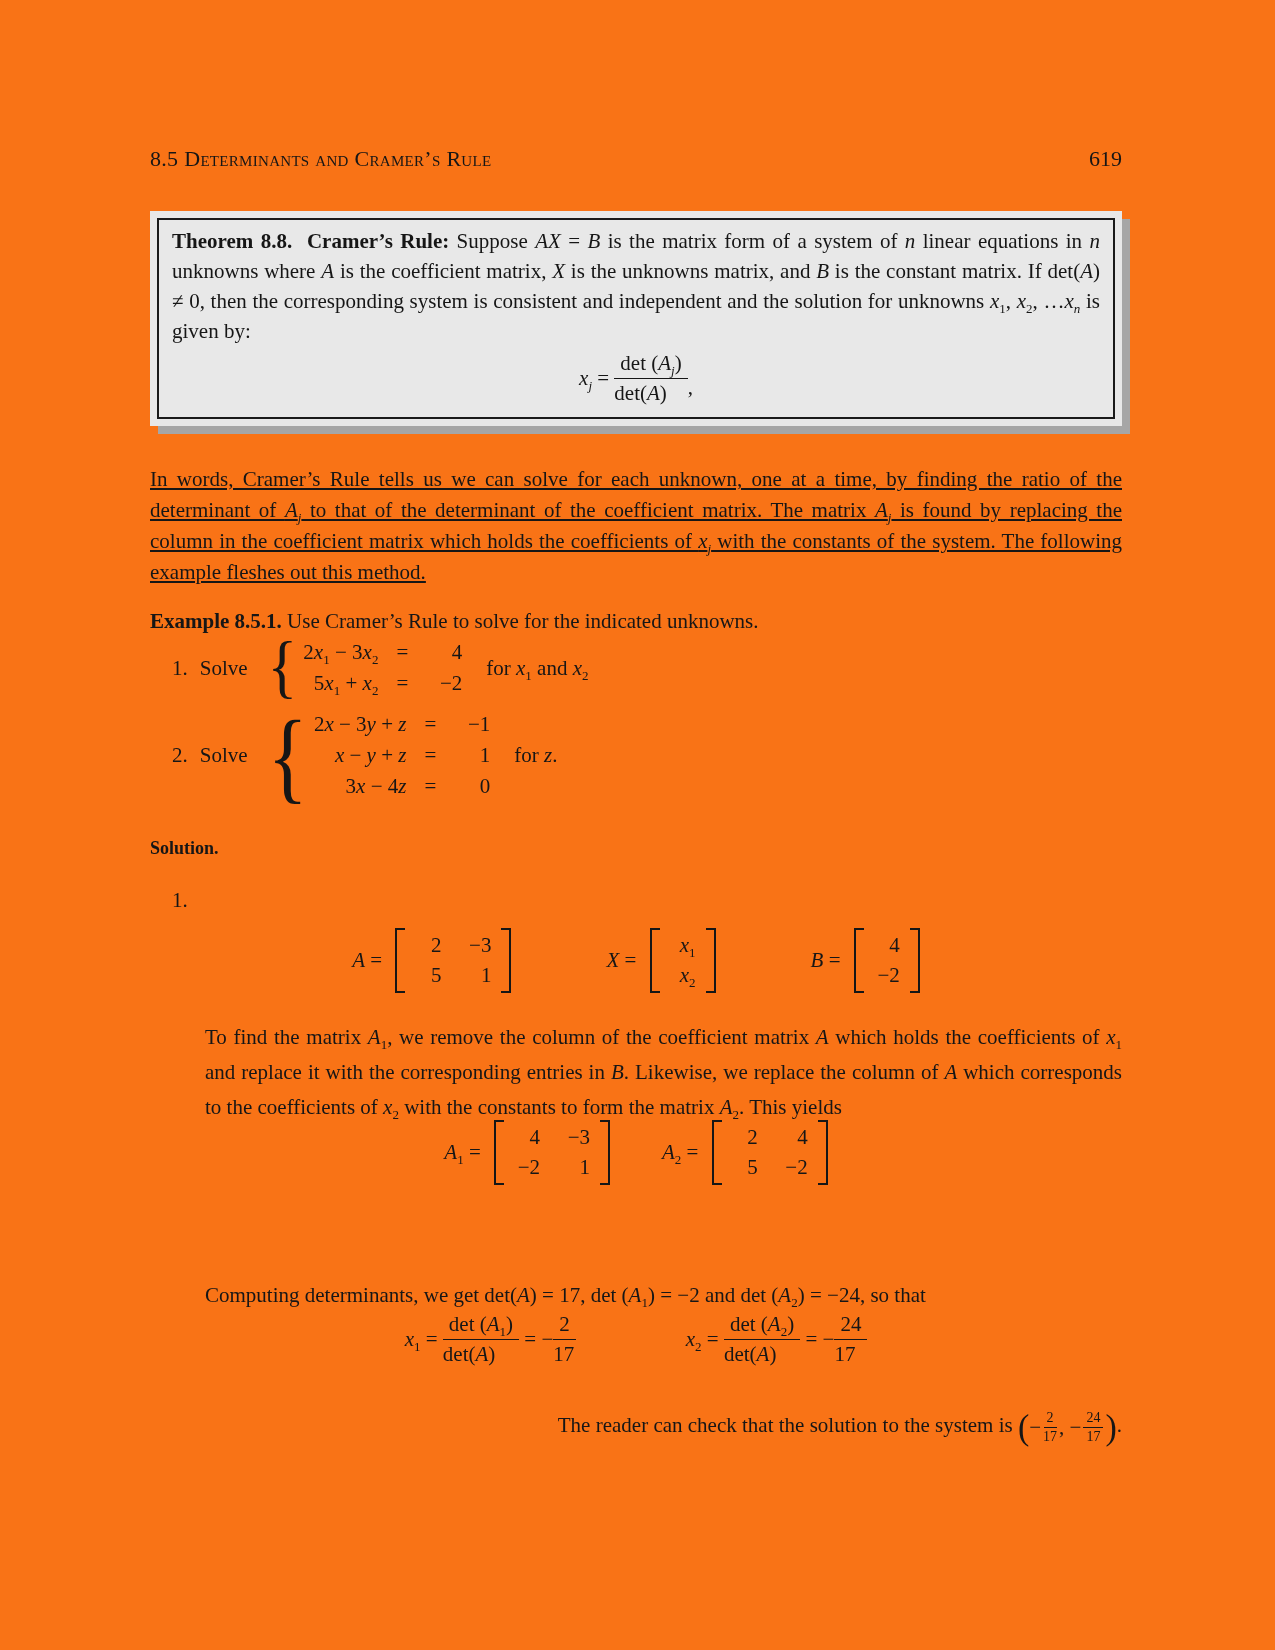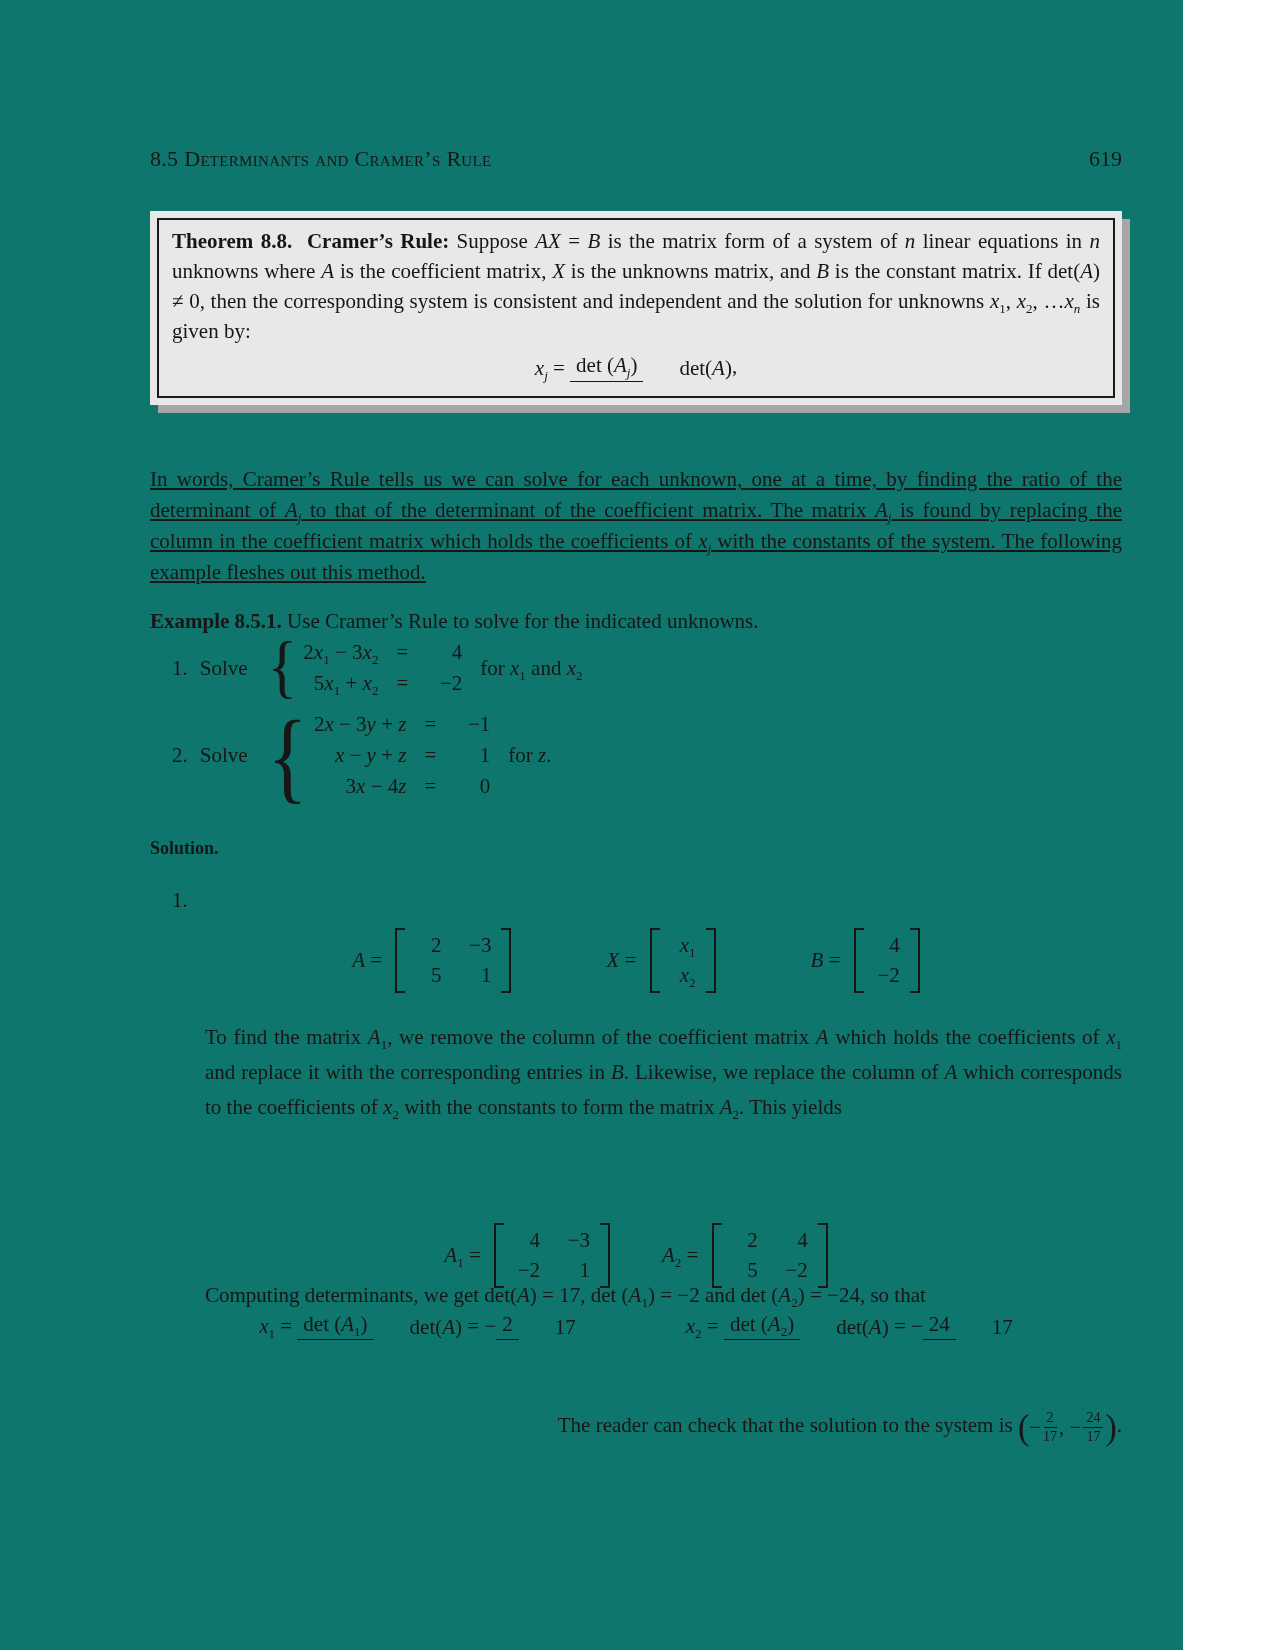--- a/index.html
+++ b/index.html
@@ -1,37 +1,37 @@
 <!DOCTYPE html>
 <html><head>
 <meta charset="utf-8">
 <style>
   html,body { margin:0; padding:0; background:#ffffff; }
   .page {
-    position:relative; width:1183px; height:1650px; background:#0f766e;
+    position:relative; width:1275px; height:1650px; background:#f97316;
     font-family:"Liberation Serif","DejaVu Serif",serif; color:#161616;
     font-size:21px; overflow:hidden;
   }
   .abs { position:absolute; }
   .it { font-style:italic; }
   .bf { font-weight:bold; }
   sub { font-size:0.62em; line-height:0; }
 
   
   .hdr { top:146px; left:150px; width:972px; display:flex; justify-content:space-between; align-items:baseline; font-size:22px; }
   .sc { font-variant:small-caps; letter-spacing:0.3px; }
 
   
   .thm-outer { top:211px; left:150px; width:972px; box-sizing:border-box; background:#e8e8e8; padding:7px; box-shadow:8px 8px 0 0 #a6a6a6; }
   .thm-inner { border:2px solid #1a1a1a; padding:6px 13px 9px 13px; line-height:30px; text-align:justify; background:#e8e8e8; }
   .thm-footer { text-align:left; }
 
   
   .frow { display:flex; justify-content:center; align-items:center; margin:5px 0 3px 0; }
-  .frac { display:inline-flex; flex-direction:row; align-items:center; line-height:1.15;gap:36px; }
+  .frac { display:inline-flex; flex-direction:column; align-items:flex-start; line-height:1.15; }
   .frac .fnum { border-bottom:1.6px solid #161616; padding:0 6px 3px 6px; }
   .frac .fden { padding-top:2px; }
   .tail-low { align-self:flex-end; margin-bottom:3px; }
 
   .para { line-height:31px; text-align:justify; }
   .p1 { top:464px; left:150px; width:972px;text-decoration:underline; }
   .exh { top:606px; left:150px; width:972px; }
 
   
   .item { left:150px; width:972px; display:flex; align-items:center; padding-left:22px; box-sizing:border-box; }
@@ -40,30 +40,30 @@
   .inum { margin-right:12px; }
   .solvelbl { margin-right:20px; }
   .sys { display:inline-flex; align-items:center; }
   .brace { display:inline-block; font-weight:400; line-height:0.9; }
   .brace2 { font-size:62px; transform:scaleY(1.12); }
   .brace3 { font-size:84px; transform:scaleY(1.22); }
   .eq-grid { display:grid; grid-template-columns:auto auto auto; row-gap:6px; margin-left:6px; align-items:baseline; }
   .lhs { text-align:right; }
   .eqs { padding:0 18px; text-align:center; }
   .rhs { text-align:right; min-width:36px; }
-  .suffix { margin-left:18px; }
+  .suffix { margin-left:24px; }
 
   .sol { top:838px; left:150px; font-size:18px; }
   .step { top:888px; left:150px; width:972px; display:flex; padding-left:22px; box-sizing:border-box; }
   .step .inum { margin-right:14px; }
 
   
   .matline { left:150px; width:972px; display:flex; justify-content:center; align-items:center; }
   .ml1 { top:928px; gap:95px; }
-  .ml2 { top:1223px; gap:52px; }
+  .ml2 { top:1120px; gap:52px; }
   .matgroup { display:inline-flex; align-items:center; }
   .matlabel { margin-right:8px; }
   .mat { display:inline-flex; align-items:stretch; }
   .br { width:8px; border:2px solid #161616; }
   .brl { border-right:none; }
   .brr { border-left:none; }
   .matgrid { display:grid; padding:5px 10px; row-gap:5px; align-content:center; }
   .c2 { grid-template-columns:auto auto; column-gap:24px; }
   .c1 { grid-template-columns:auto; }
   .cell { text-align:right; min-width:26px; }

